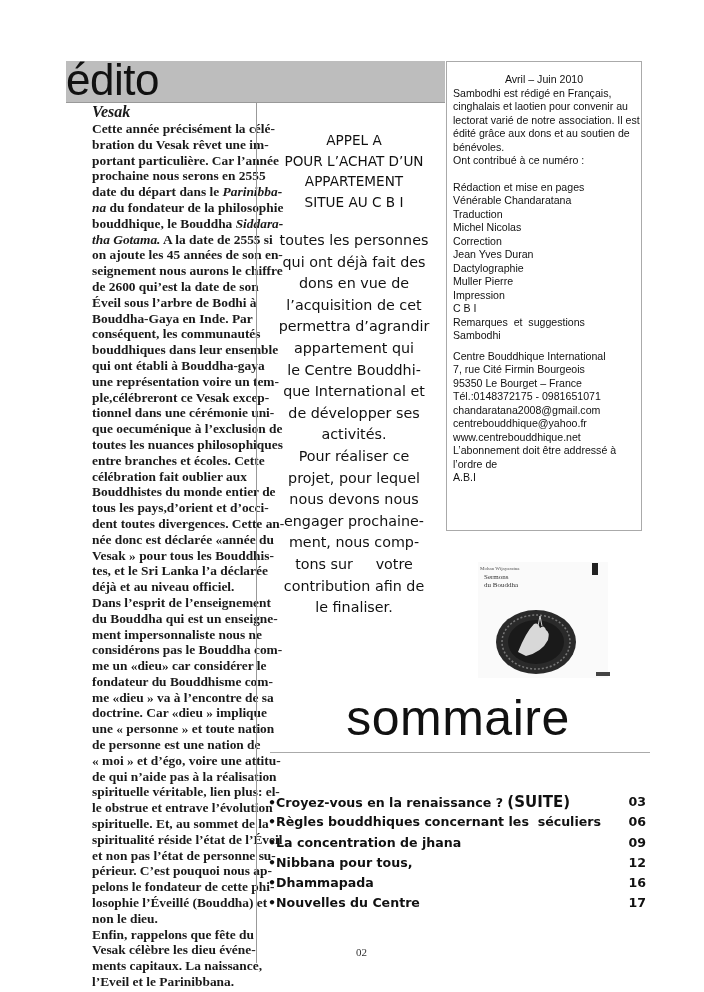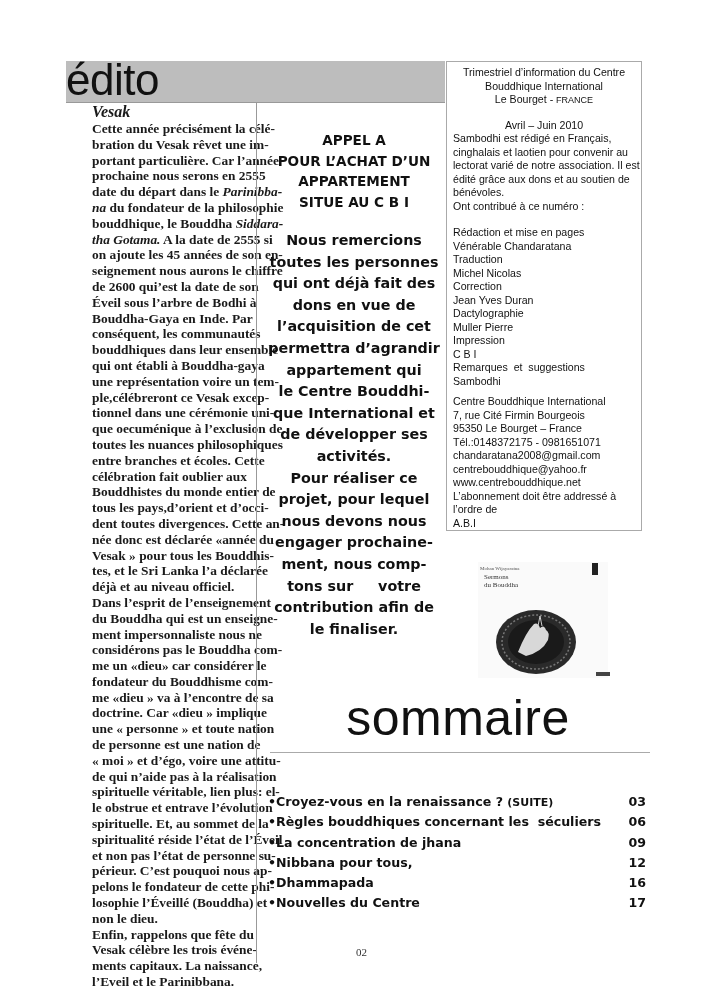--- a/index.html
+++ b/index.html
@@ -13,21 +13,21 @@
   
   .left-col { left:92px; top:103px; width:166px; font-family:"Liberation Serif", serif; font-weight:bold; font-size:13.4px; line-height:15.8px; color:#1a1a1a; }
   .left-col .heading { font-style:italic; font-size:16px; line-height:18px; margin-bottom:0; }
   .left-col i { font-style:italic; }
   .line { display:block; white-space:nowrap; }
 
   
   .vline { left:256px; top:103px; width:1px; height:860px; background:#999; }
 
   
-  .mid-col { left:258px; top:130px; width:192px; text-align:center; font-family:"DejaVu Sans", sans-serif; font-weight:bold; color:#111; }
+  .mid-col { left:258px; top:130px; width:192px; text-align:center; font-family:"DejaVu Sans", sans-serif; font-weight:normal; color:#111; }
   .appeal { font-size:13.6px; line-height:20.5px; }
   .thanks { margin-top:18px; font-size:14.3px; line-height:21.6px; }
 
   
   .info-box { left:446px; top:61px; width:196px; height:470px; border:1px solid #aaa; box-sizing:border-box; font-family:"Liberation Sans", sans-serif; font-size:10.6px; line-height:13.5px; color:#111; }
   .info-head { text-align:center; padding-top:4px; }
   .info-head .sc { font-size:9px; }
   .info-date { text-align:center; margin-top:11px; }
   .info-body { padding:0 0 0 6px; }
   .info-body div { white-space:nowrap; }
@@ -40,21 +40,21 @@
   .book-title { left:484px; top:573px; font-family:"Liberation Serif", serif; font-size:7px; line-height:8px; color:#333; }
   .book-tag { left:592px; top:563px; width:6px; height:12px; background:#222; }
   .book-tag2 { left:596px; top:672px; width:14px; height:4px; background:#444; }
 
   
   .sommaire-title { left:258px; top:688px; width:400px; text-align:center; font-family:"Liberation Sans", sans-serif; font-size:50px; line-height:60px; color:#111; letter-spacing:0.5px; }
   .sommaire-rule { left:270px; top:752px; width:380px; height:1px; background:#aaa; }
   .toc { left:268px; top:792px; width:392px; font-family:"DejaVu Sans", sans-serif; font-weight:bold; font-size:12.6px; color:#111; }
   .toc-row { position:relative; height:20.3px; line-height:20.3px; white-space:nowrap; }
   .toc-row .page { position:absolute; right:14px; top:0; }
-  .toc-row .small { font-size:11px; }
+  .toc-row .small { font-size:15px; }
 
   .page-num { left:356px; top:946px; font-family:"Liberation Serif", serif; font-size:11px; color:#333; }
 </style>
 </head>
 <body>
 
 <div class="abs edito-band"></div>
 <div class="abs edito-title">édito</div>
 
 <div class="abs left-col">
@@ -105,37 +105,36 @@
       <span class="line">spirituelle véritable, lien plus: el-</span>
       <span class="line">le obstrue et entrave l’évolution</span>
       <span class="line">spirituelle. Et, au sommet de la</span>
       <span class="line">spiritualité réside l’état de l’Éveil</span>
       <span class="line">et non pas l’état de personne su-</span>
       <span class="line">périeur. C’est pouquoi nous ap-</span>
       <span class="line">pelons le fondateur de cette phi-</span>
       <span class="line">losophie l’Éveillé (Bouddha)  et</span>
       <span class="line">non le dieu.</span>
       <span class="line">Enfin, rappelons que fête du</span>
-      <span class="line">Vesak célèbre  les trois événe-</span>
+      <span class="line">Vesak célèbre  les dieu événe-</span>
       <span class="line">ments capitaux. La naissance,</span>
       <span class="line">l’Eveil et le Parinibbana.</span>
     </div>
 </div>
 
 <div class="abs vline"></div>
 
 <div class="abs mid-col">
   <div class="appeal" id="appeal-title">
       <div style="white-space: pre;">APPEL A</div>
       <div style="white-space: pre;">POUR L’ACHAT D’UN</div>
       <div style="white-space: pre;">APPARTEMENT</div>
       <div style="white-space: pre;">SITUE AU C B I</div>
     </div>
   <div class="thanks" id="appeal-body">
-      <div style="white-space: pre;">Nous remercions</div>
       <div style="white-space: pre;">toutes les personnes</div>
       <div style="white-space: pre;">qui ont déjà fait des</div>
       <div style="white-space: pre;">dons en vue de</div>
       <div style="white-space: pre;">l’acquisition de cet</div>
       <div style="white-space: pre;">permettra d’agrandir</div>
       <div style="white-space: pre;">appartement qui</div>
       <div style="white-space: pre;">le Centre Bouddhi-</div>
       <div style="white-space: pre;">que International et</div>
       <div style="white-space: pre;">de développer ses</div>
       <div style="white-space: pre;">activités.</div>
@@ -144,25 +143,20 @@
       <div style="white-space: pre;">nous devons nous</div>
       <div style="white-space: pre;">engager prochaine-</div>
       <div style="white-space: pre;">ment, nous comp-</div>
       <div style="white-space: pre;">tons sur     votre</div>
       <div style="white-space: pre;">contribution afin de</div>
       <div style="white-space: pre;">le finaliser.</div>
     </div>
 </div>
 
 <div class="abs info-box">
-  <div class="info-head">
-    <div>Trimestriel d’information du Centre</div>
-    <div>Bouddhique International</div>
-    <div><span>Le Bourget - </span><span class="sc">FRANCE</span></div>
-  </div>
   <div class="info-date">Avril – Juin  2010</div>
   <div class="info-body">
     <div id="info-intro">
         <div style="white-space: pre;">Sambodhi est rédigé en Français,</div>
         <div style="white-space: pre;">cinghalais et laotien pour convenir au</div>
         <div style="white-space: pre;">lectorat varié de notre association. Il est</div>
         <div style="white-space: pre;">édité grâce aux dons et au soutien de</div>
         <div style="white-space: pre;">bénévoles.</div>
         <div style="white-space: pre;">Ont contribué à ce numéro :</div>
       </div>

